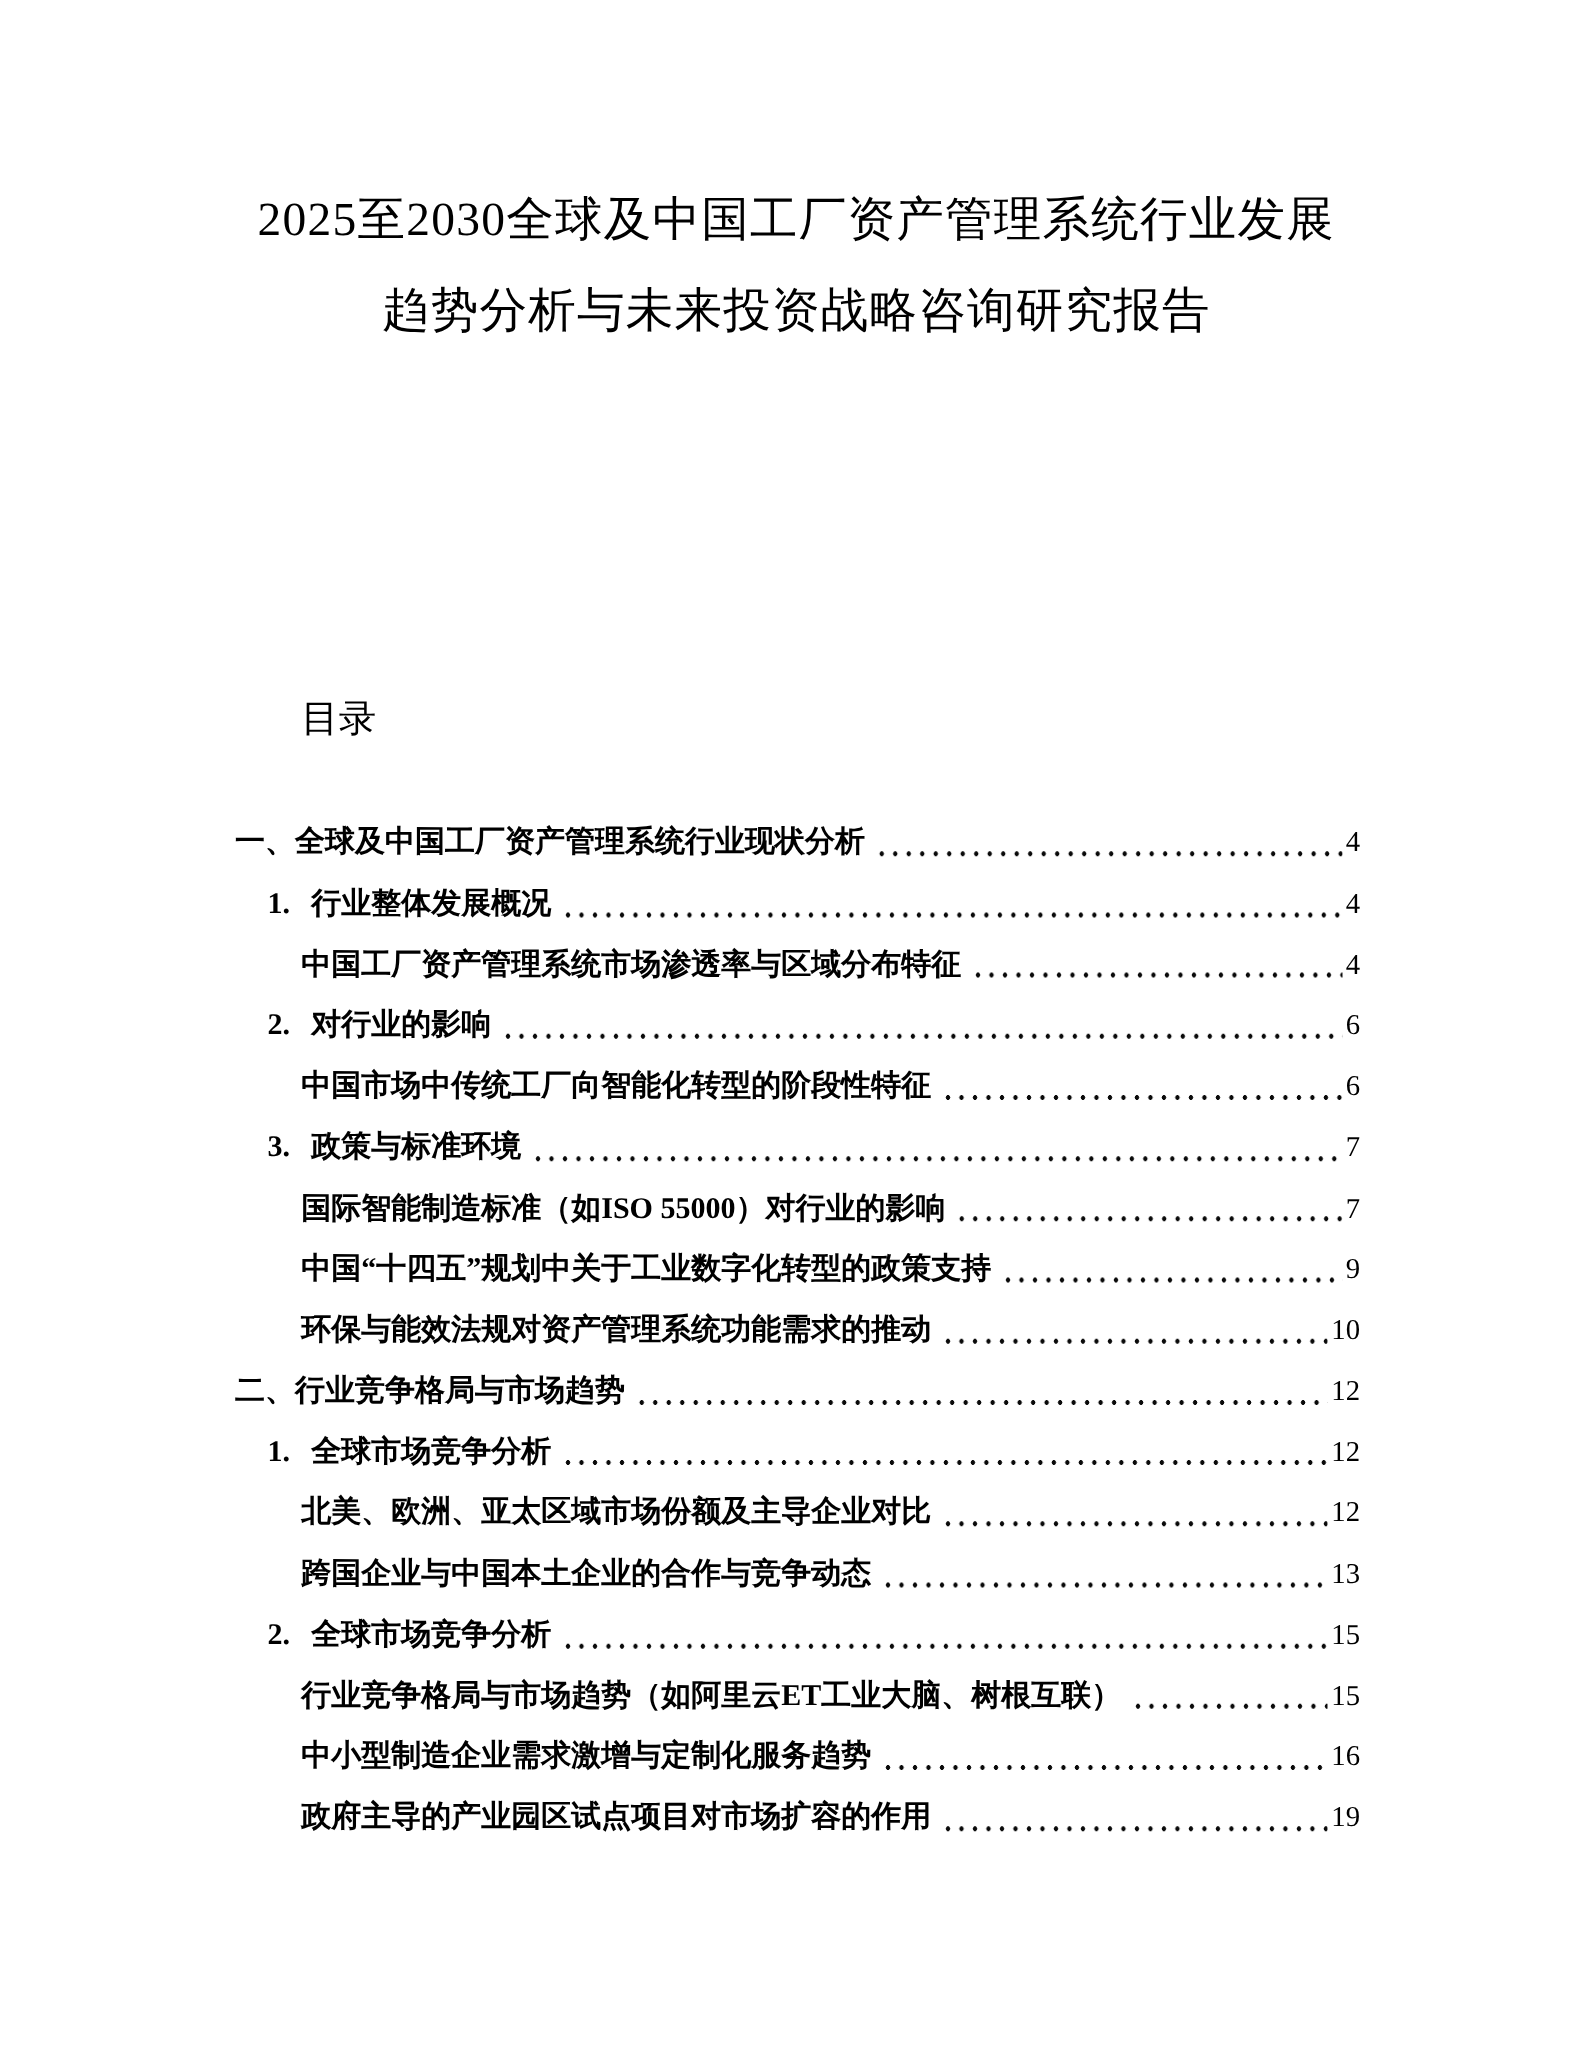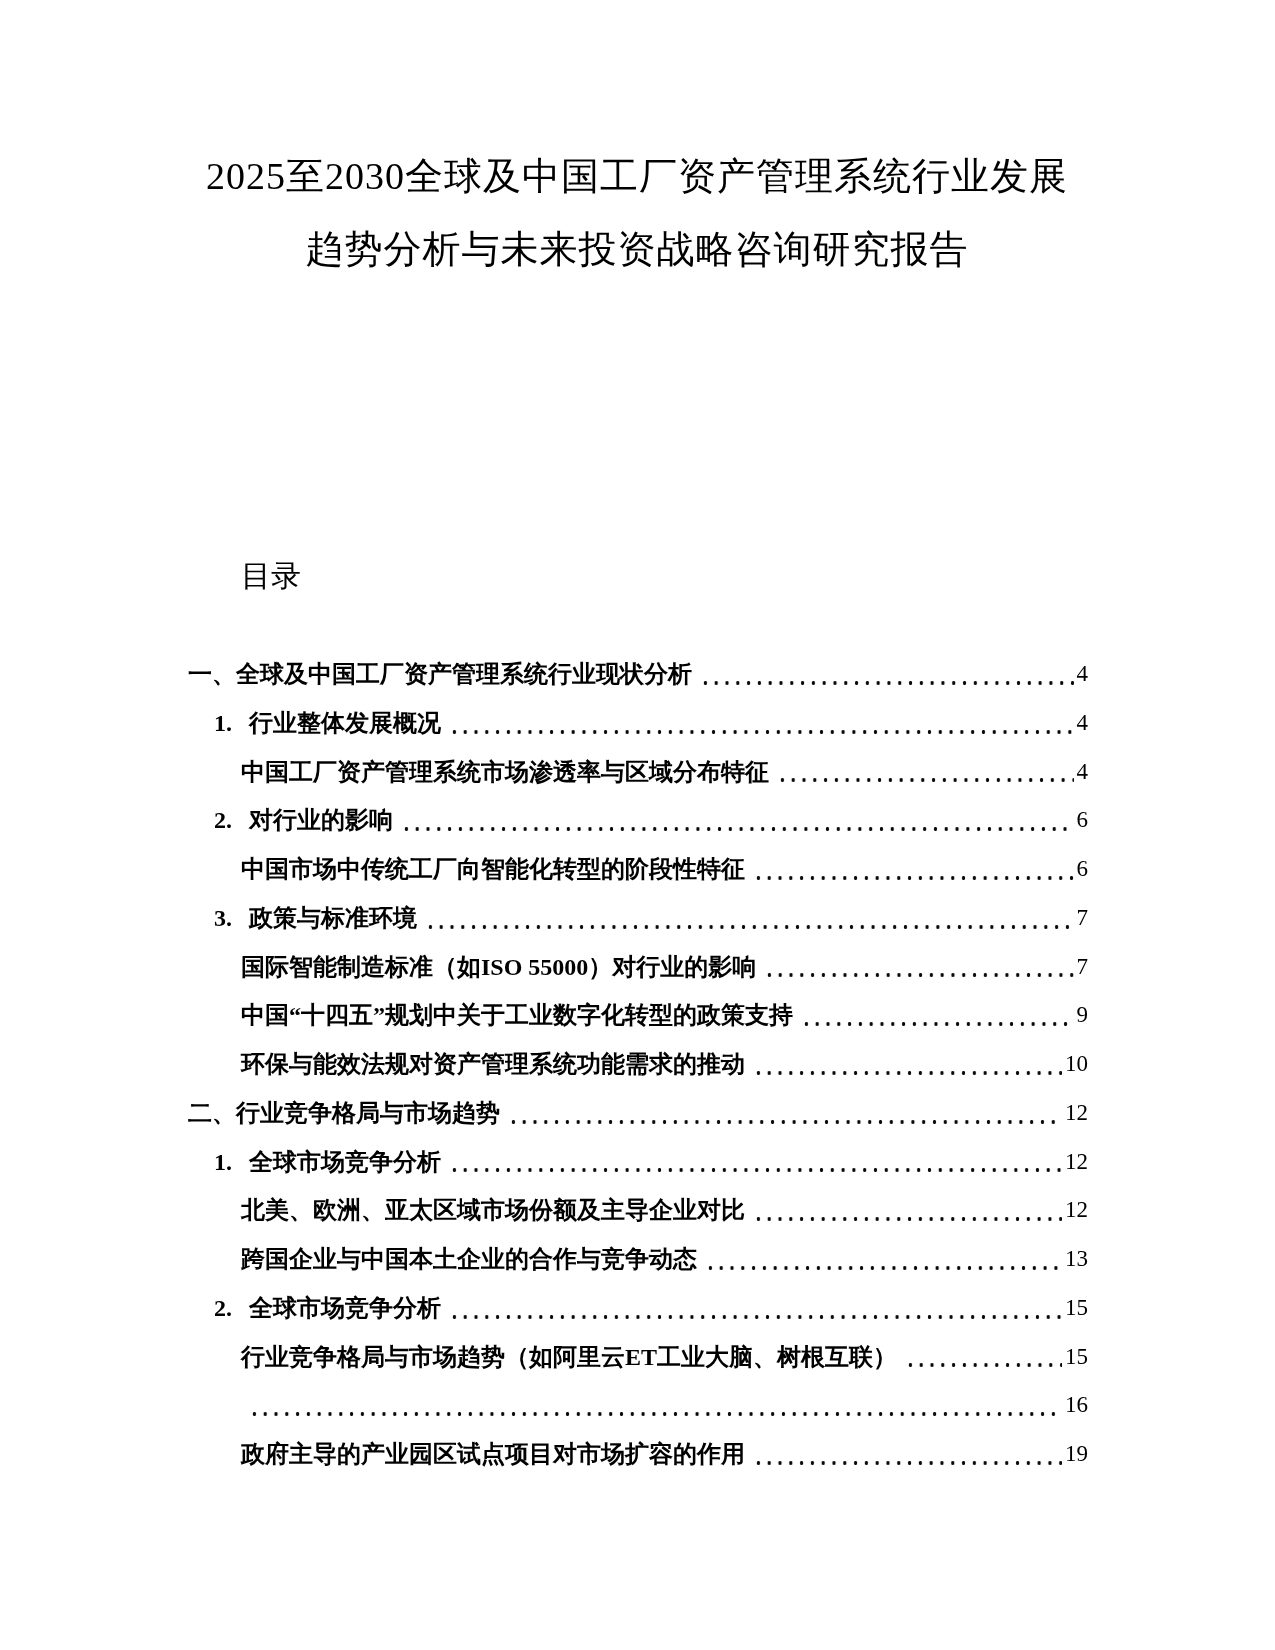--- a/index.html
+++ b/index.html
@@ -143,20 +143,21 @@
         <span class="label">全球市场竞争分析</span>
         <span class="dots"></span>
         <span class="pg">15</span>
       </div>
       <div class="toc-row lvl3">
         <span class="label">行业竞争格局与市场趋势（如阿里云ET工业大脑、树根互联）</span>
         <span class="dots"></span>
         <span class="pg">15</span>
       </div>
       <div class="toc-row lvl3">
+        <span class="label">中小型制造企业需求激增与定制化服务趋势</span>
         <span class="dots"></span>
         <span class="pg">16</span>
       </div>
       <div class="toc-row lvl3">
         <span class="label">政府主导的产业园区试点项目对市场扩容的作用</span>
         <span class="dots"></span>
         <span class="pg">19</span>
       </div>
     </div>
 </div>

